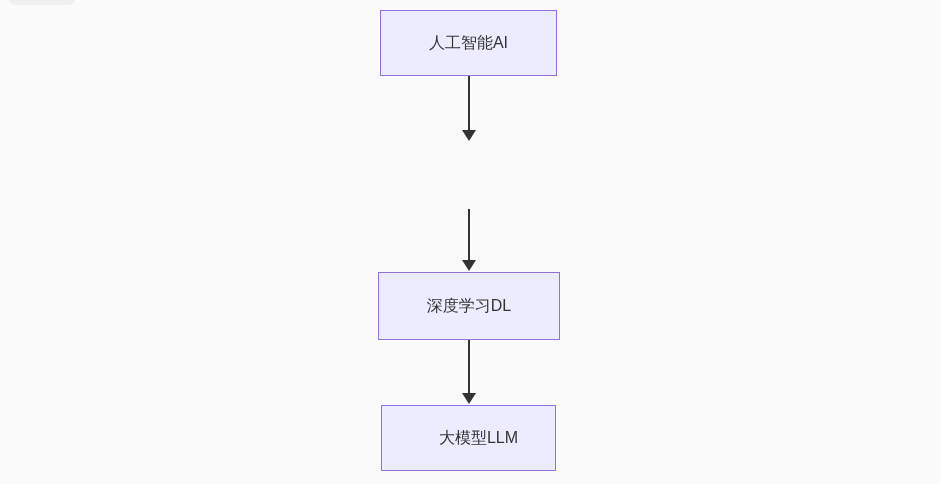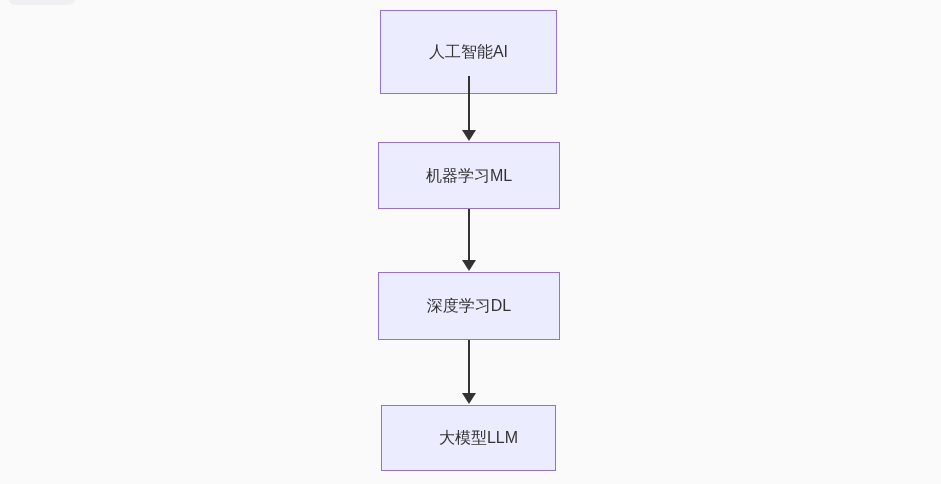--- a/index.html
+++ b/index.html
@@ -26,21 +26,21 @@
     background: #ECECFF;
     border: 1px solid #9370DB;
     display: flex;
     align-items: center;
     justify-content: center;
     color: #333333;
     font-size: 16px;
     line-height: 1;
     white-space: nowrap;
   }
-  .node-1 { left: 380px; top: 10px;  width: 177px; height: 84px; }
+  .node-1 { left: 380px; top: 10px;  width: 177px; height: 66px; }
   .node-2 { left: 378px; top: 142px; width: 182px; height: 67px; }
   .node-3 { left: 378px; top: 272px; width: 182px; height: 68px; }
   .node-4 { left: 381px; top: 405px; width: 175px; height: 66px; padding-left: 20px; }
 
   .edge {
     position: absolute;
     left: 461px;
     width: 15px;
     display: flex;
     flex-direction: column;
@@ -68,21 +68,20 @@
 
   <div class="top-artifact"></div>
 
   <div class="node node-1">人工智能AI</div>
 
   <div class="edge edge-1">
     <div class="edge-line"></div>
     <div class="edge-arrowhead"></div>
   </div>
 
-  <div class="node node-2">机器学习ML</div>
 
   <div class="edge edge-2">
     <div class="edge-line"></div>
     <div class="edge-arrowhead"></div>
   </div>
 
   <div class="node node-3">深度学习DL</div>
 
   <div class="edge edge-3">
     <div class="edge-line"></div>

